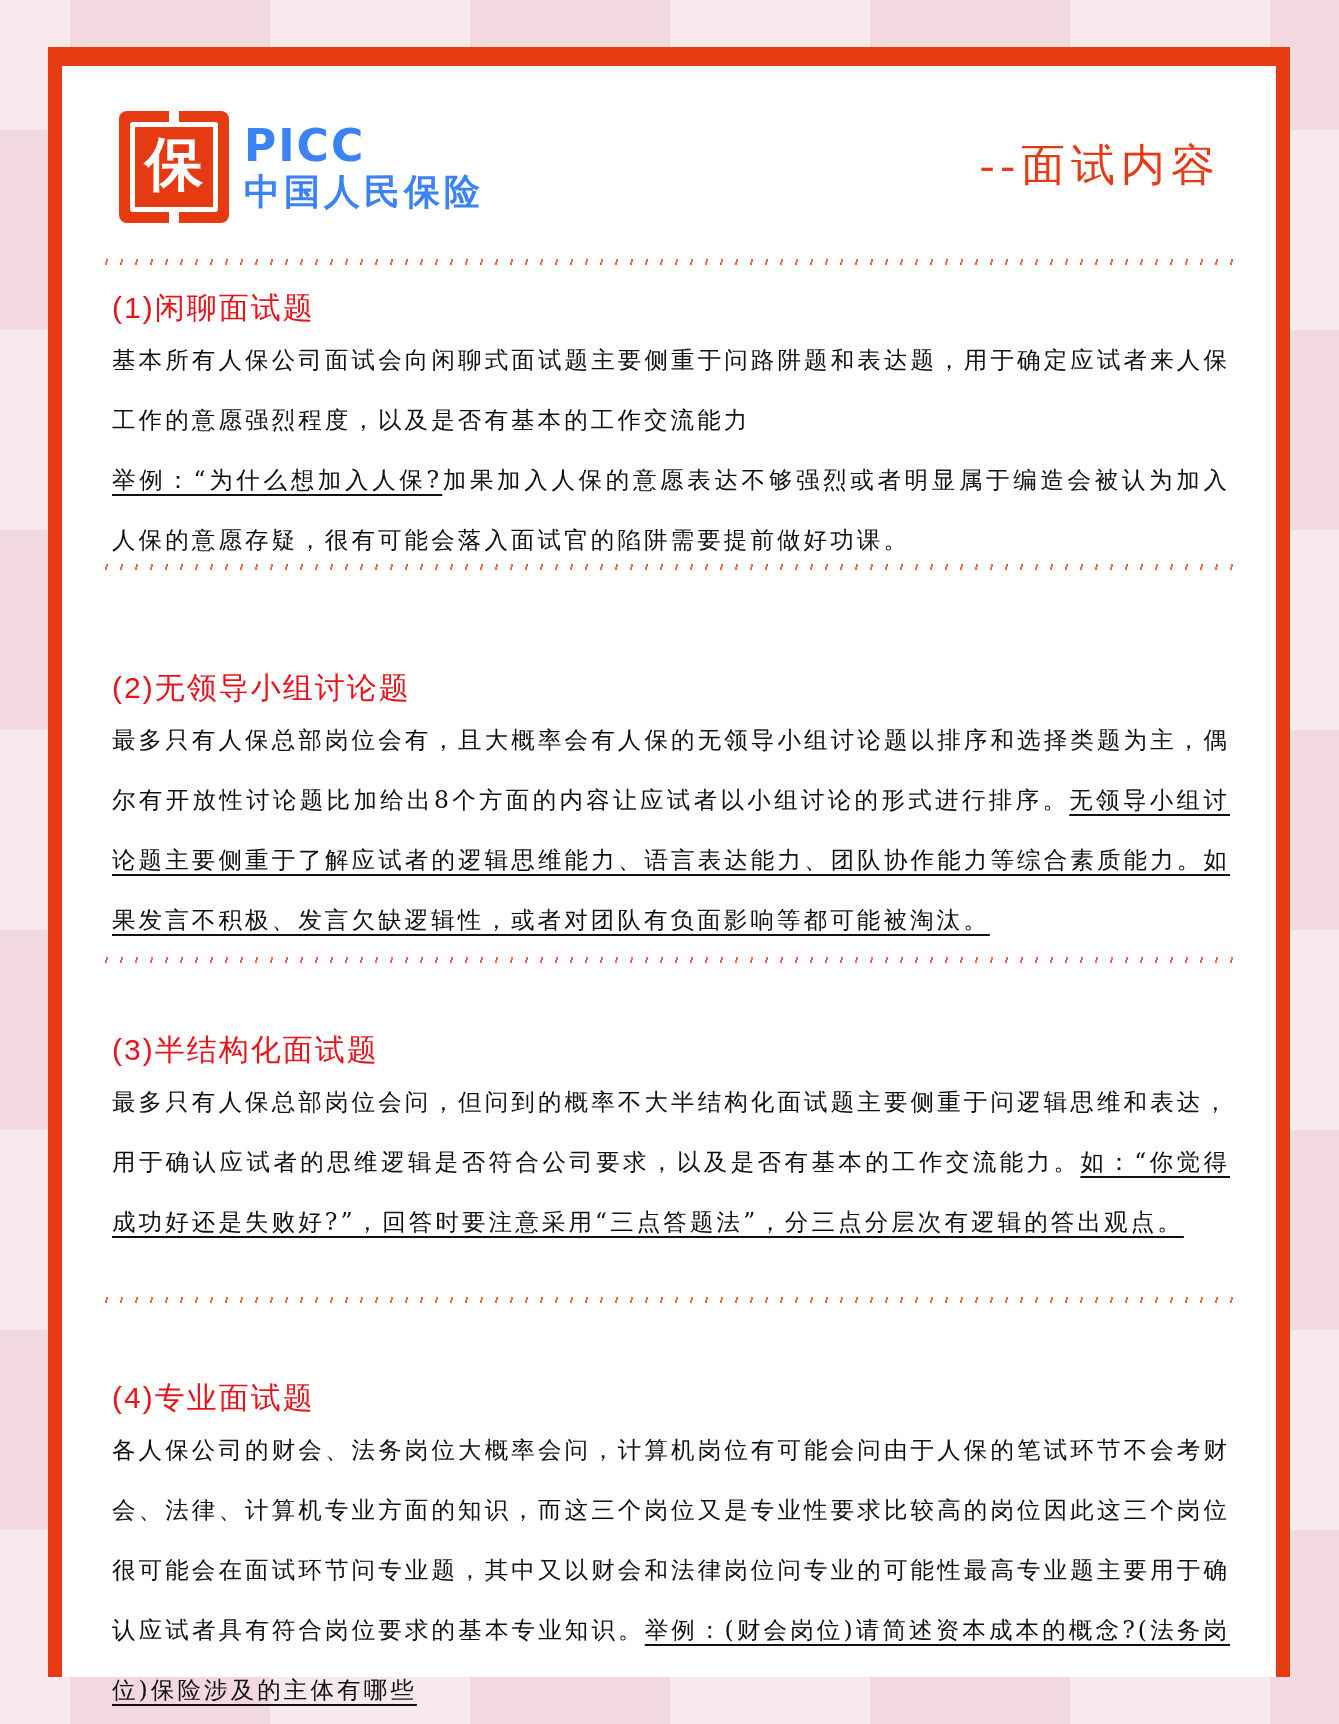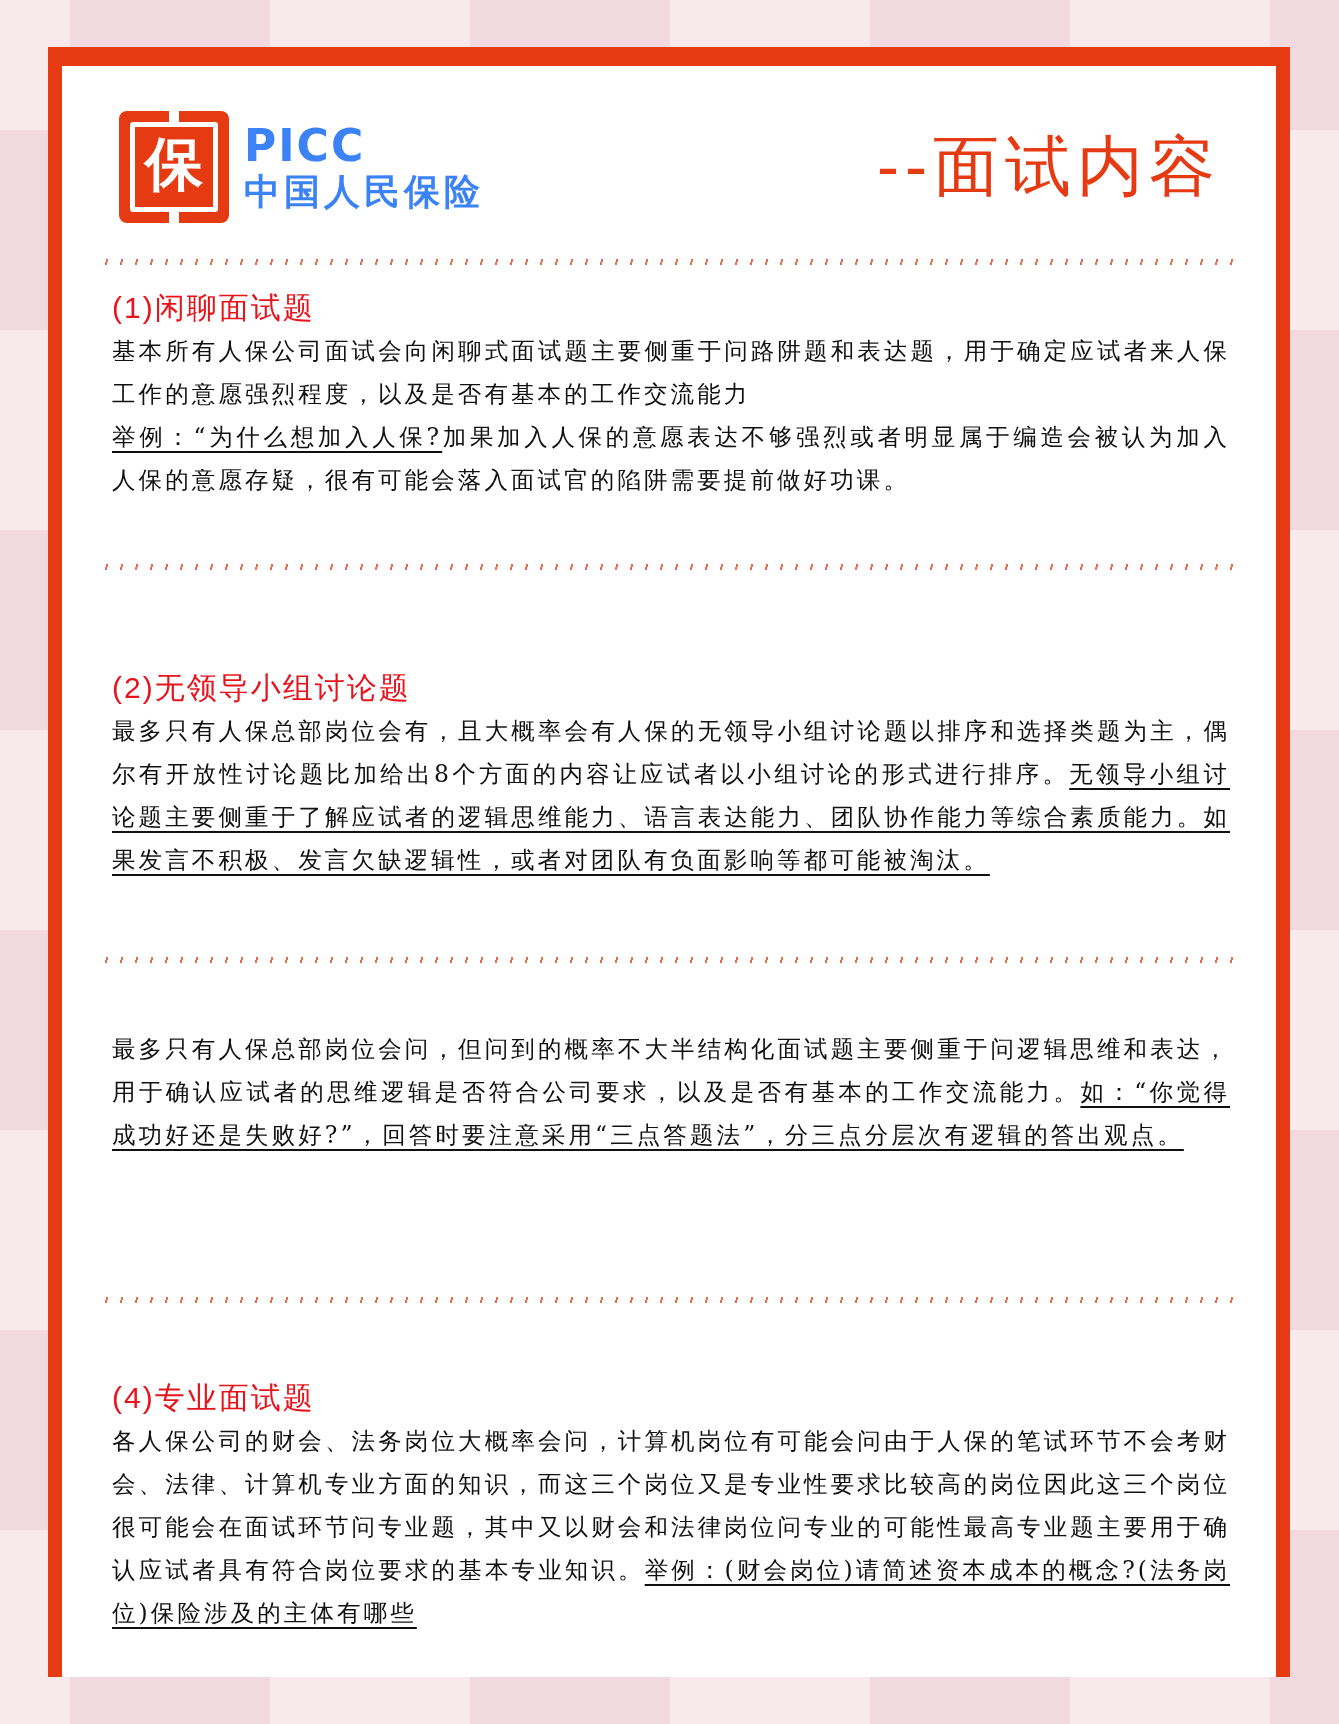--- a/index.html
+++ b/index.html
@@ -73,24 +73,24 @@
       font-family: "DejaVu Sans", "Liberation Sans", sans-serif;
       font-weight: bold;
     }
     .brand .en { font-size: 44px; line-height: 44px; letter-spacing: 2px; }
     .brand .cn { font-size: 36px; line-height: 48px; letter-spacing: 4px; }
     .page-title {
       position: absolute;
       right: 55px;
       top: 55px;
       color: #e63a12;
-      font-size: 66px;
+      font-size: 44px;
       line-height: 90px;
       letter-spacing: 6px;
-      font-family: Liberation Sans, sans-serif;
+      font-family: Liberation Serif, serif;
     }
     
     .sep {
       position: absolute;
       left: 36px;
       right: 40px;
       height: 6px;
       background-image: repeating-linear-gradient(
         110deg,
         transparent 0px, transparent 8px,
@@ -112,21 +112,21 @@
       font-weight: normal;
       font-size: 30px;
       line-height: 44px;
       letter-spacing: 2px;
       font-family: Liberation Sans, sans-serif;
     }
     .section p {
       margin: 0;
       color: #111111;
       font-size: 23.5px;
-      line-height: 43px;
+      line-height: 60px;
       letter-spacing: 3.1px;
       text-align: justify;
       font-family: "DejaVu Serif", "Liberation Serif", serif;
     }
     .section p u {
       text-decoration: underline;
       text-decoration-thickness: 2px;
       text-underline-offset: 6px;
     }
   </style>
@@ -158,20 +158,21 @@
     <div class="sep" style="top:498px;"></div>
 
     <div class="section" style="top:600px;">
       <h2>(2)无领导小组讨论题</h2>
       <p><span>最多只有人保总部岗位会有，且大概率会有人保的无领导小组讨论题以排序和选择类题为主，偶尔有开放性讨论题比加给出8个方面的内容让应试者以小组讨论的形式进行排序。</span><u>无领导小组讨论题主要侧重于了解应试者的逻辑思维能力、语言表达能力、团队协作能力等综合素质能力。如果发言不积极、发言欠缺逻辑性，或者对团队有负面影响等都可能被淘汰。</u></p>
     </div>
 
     <div class="sep" style="top:891px;"></div>
 
     <div class="section" style="top:962px;">
+      <h2>(3)半结构化面试题</h2>
       <p><span>最多只有人保总部岗位会问，但问到的概率不大半结构化面试题主要侧重于问逻辑思维和表达，用于确认应试者的思维逻辑是否符合公司要求，以及是否有基本的工作交流能力。</span><u>如：“你觉得成功好还是失败好?”，回答时要注意采用“三点答题法”，分三点分层次有逻辑的答出观点。</u></p>
     </div>
 
     <div class="sep" style="top:1231px;"></div>
 
     <div class="section" style="top:1310px;">
       <h2>(4)专业面试题</h2>
       <p><span>各人保公司的财会、法务岗位大概率会问，计算机岗位有可能会问由于人保的笔试环节不会考财会、法律、计算机专业方面的知识，而这三个岗位又是专业性要求比较高的岗位因此这三个岗位很可能会在面试环节问专业题，其中又以财会和法律岗位问专业的可能性最高专业题主要用于确认应试者具有符合岗位要求的基本专业知识。</span><u>举例：(财会岗位)请简述资本成本的概念?(法务岗位)保险涉及的主体有哪些</u></p>
     </div>
 

